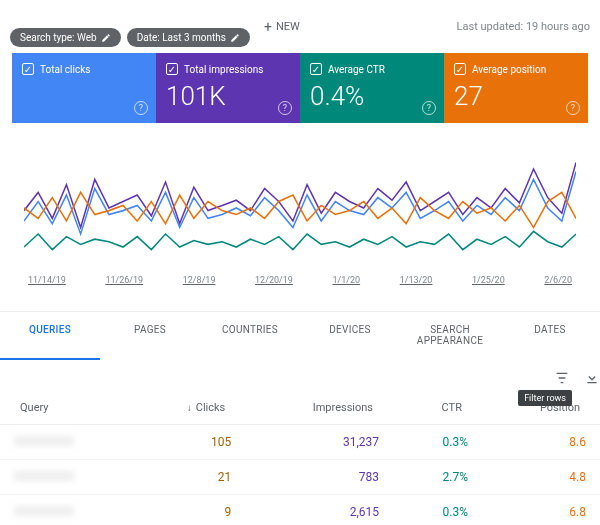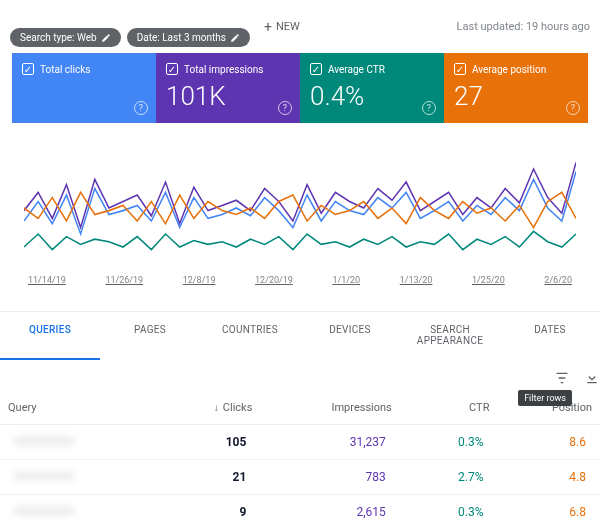--- a/index.html
+++ b/index.html
@@ -29,26 +29,26 @@
 
   .tabs { display: flex; border-top: 1px solid #eee; margin-top: 8px; }
   .tab { flex: 1; text-align: center; padding: 12px 4px; font-size: 10px; letter-spacing: 0.3px; color: #5f6368; border-bottom: 2px solid transparent; }
   .tab.active { color: #1a73e8; border-bottom-color: #1a73e8; font-weight: 500; }
 
   .actions { display: flex; justify-content: flex-end; align-items: flex-start; gap: 14px; padding: 10px 0 2px; position: relative; }
   .icon-btn svg { width: 16px; height: 16px; }
   .tooltip { position: absolute; right: 28px; top: 30px; background: #3c4043; color: #fff; font-size: 9px; padding: 3px 6px; border-radius: 2px; }
 
   table { width: 100%; border-collapse: collapse; }
-  thead th { text-align: right; font-weight: 400; font-size: 11px; color: #5f6368; padding: 10px 8px; border-bottom: 1px solid #eee; }
+  thead th { text-align: right; font-weight: 400; font-size: 11px; color: #5f6368; padding: 10px 20px; border-bottom: 1px solid #eee; }
   thead th:first-child { text-align: left; }
   tbody td { text-align: right; padding: 10px 14px; font-size: 12px; border-bottom: 1px solid #f1f1f1; }
   tbody td:first-child { text-align: left; }
   .q-blur { filter: blur(3px); color: #bbb; background: #eee; display: inline-block; width: 60px; height: 10px; border-radius: 2px; }
-  .col-clicks { color: #0f172a; font-weight: bold; }
+  .col-clicks { color: #a16207; }
   .col-impr { color: #5e35b1; }
   .col-ctr { color: #00897b; }
   .col-pos { color: #e8710a; }
   .sort-arrow { margin-right: 4px; font-size: 10px; }
   th .hwrap { display: inline-flex; align-items: center; }
   .cbox { width: 12px; height: 12px; border: 1.5px solid #fff; border-radius: 2px; display: inline-flex; align-items: center; justify-content: center; }
 </style>
 </head>
 <body>
 

